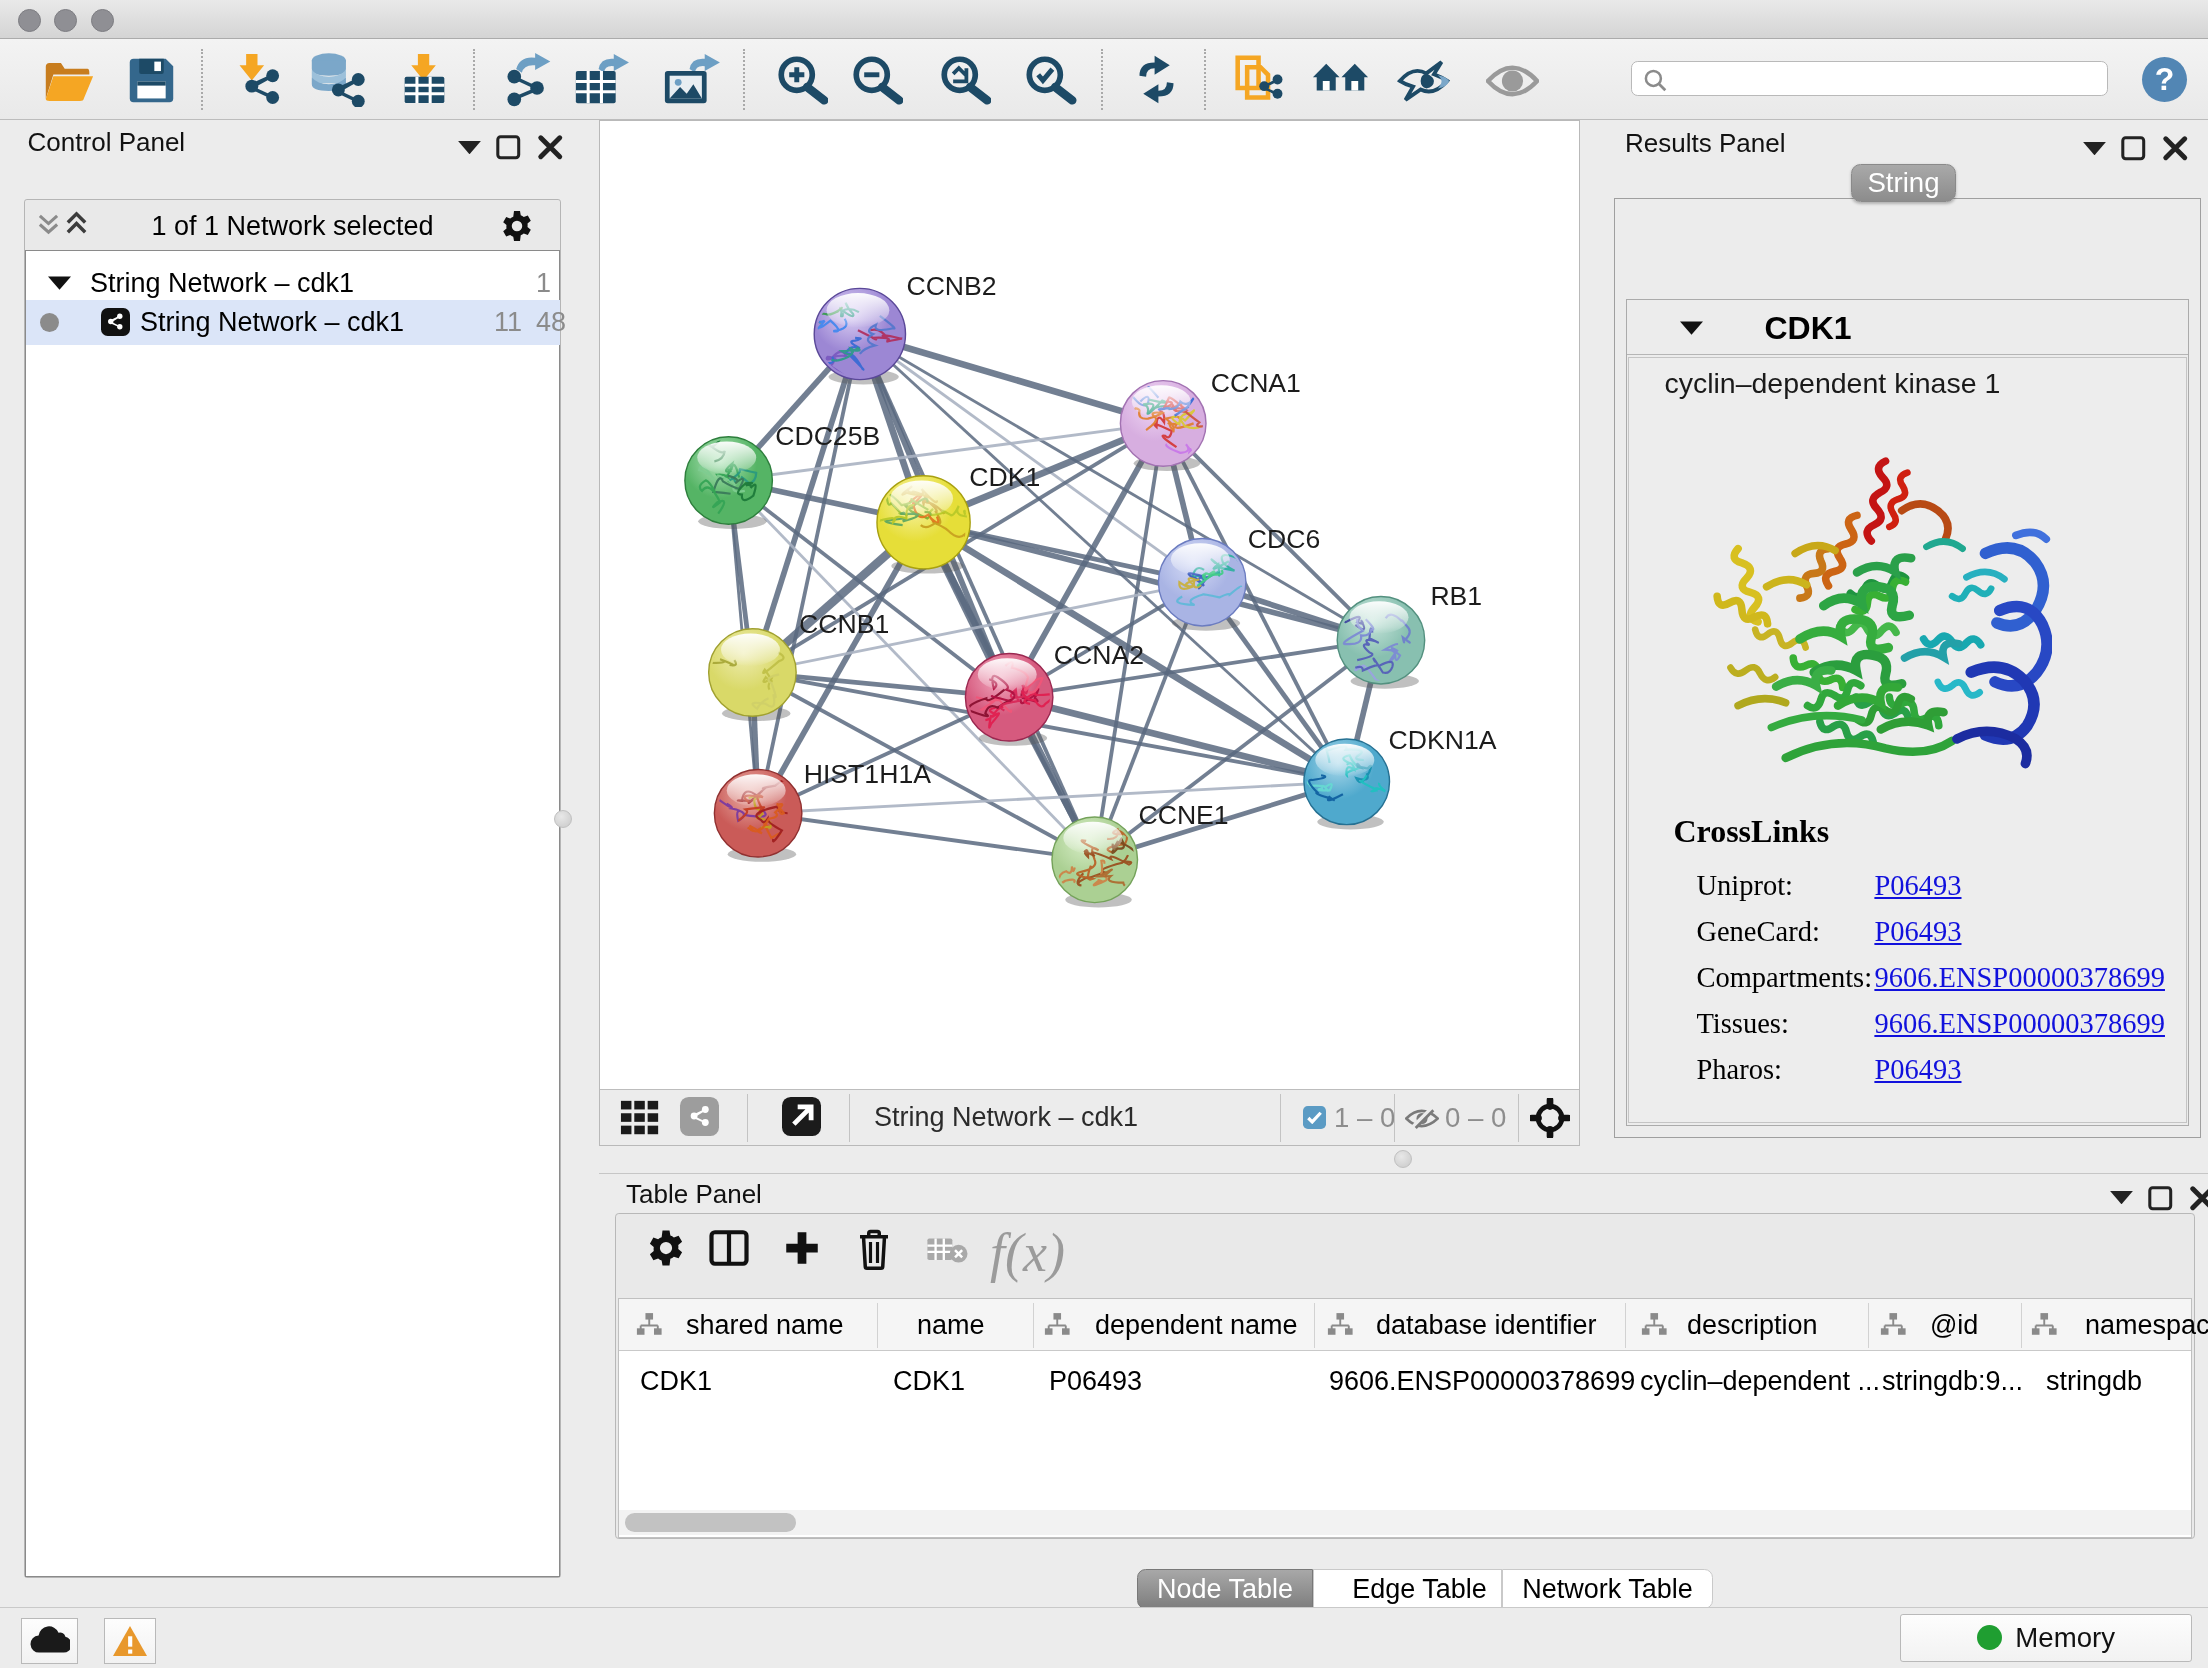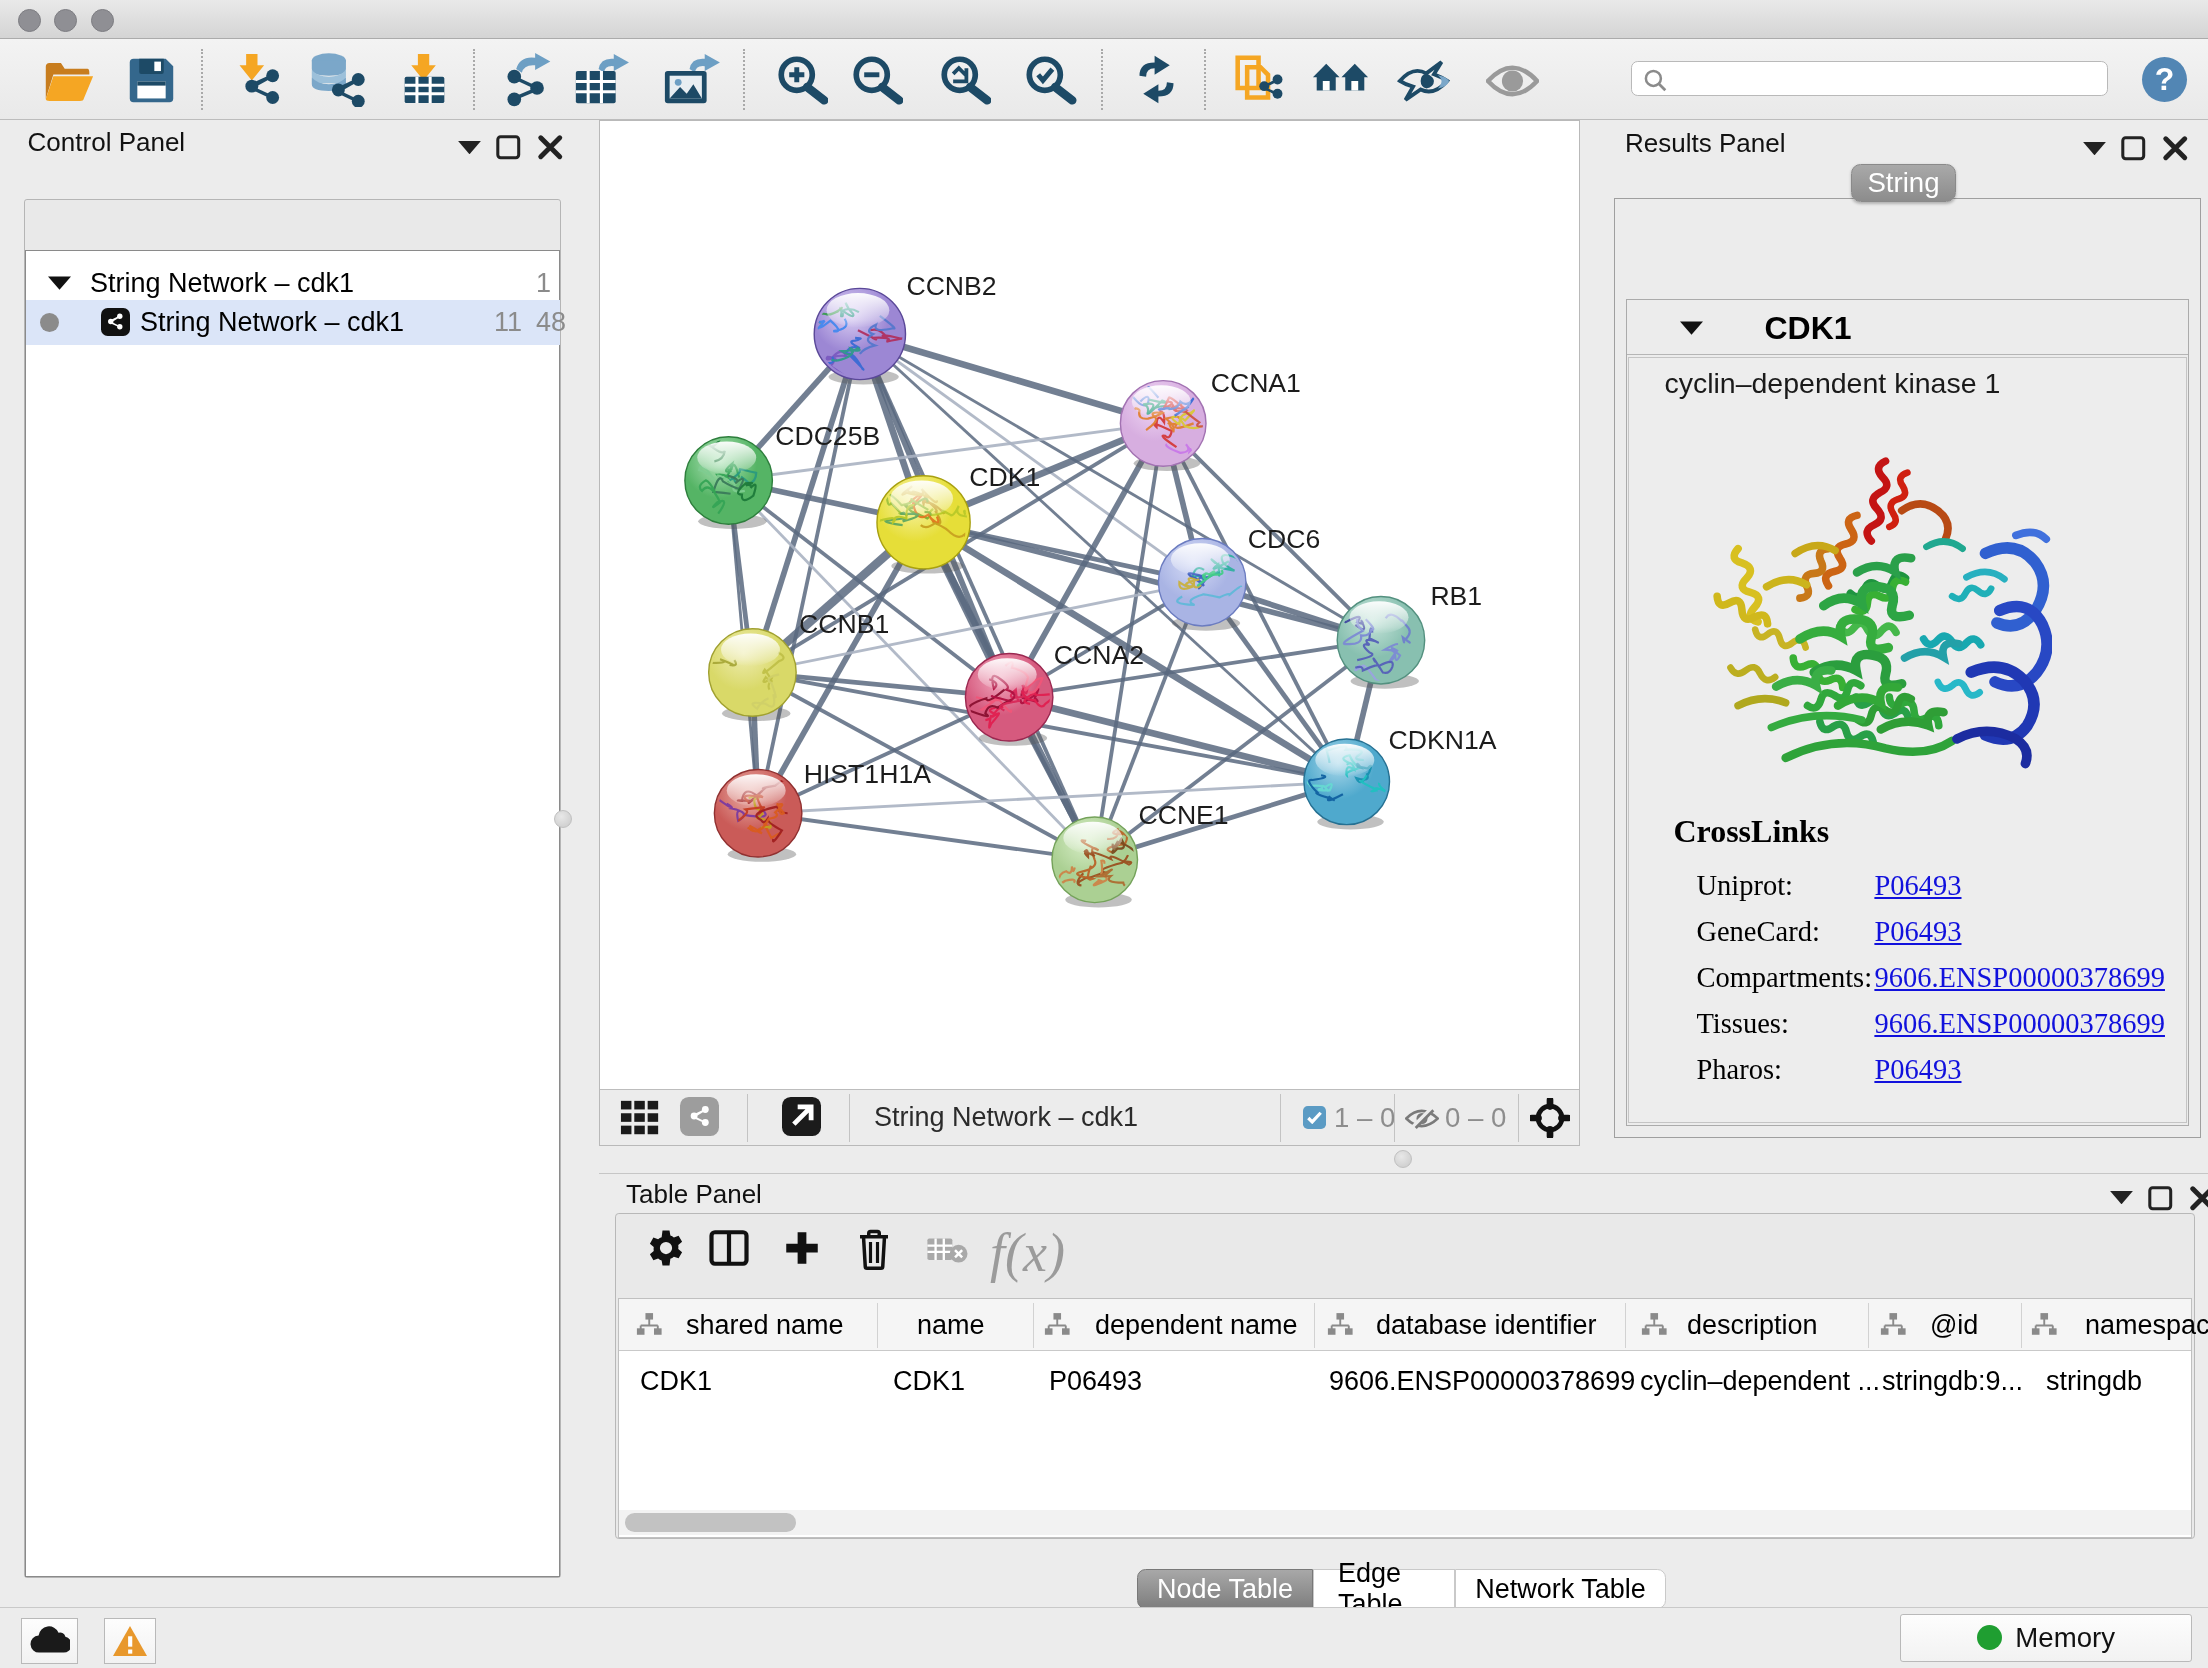--- a/index.html
+++ b/index.html
@@ -206,20 +206,38 @@
           <path d="M0 0 H12 L6 7 Z" fill="#222"></path>
         </svg>
       <svg width="28.5" height="28.5" viewBox="0 0 15 15">
           <rect x="2" y="2" width="11" height="11" fill="none" stroke="#222" stroke-width="1.6" rx="1.5"></rect>
         </svg>
       <svg width="28.5" height="28.5" viewBox="0 0 15 15">
           <path d="M2.5 2.5 L12.5 12.5 M12.5 2.5 L2.5 12.5" stroke="#222" stroke-width="2.6" stroke-linecap="round"></path>
         </svg>
     </div>
     <div class="abs" id="cbox">
+      <div id="netselbar">
+        <svg style="position:absolute;left:10.5px;top:13.3px" width="25" height="23" viewBox="0 0 13 12">
+            <g fill="none" stroke="#8b8b8b" stroke-width="1.6">
+              <path d="M2 1.5 L6.5 5.5 L11 1.5"></path>
+              <path d="M2 6 L6.5 10 L11 6"></path>
+            </g>
+          </svg>
+        <svg style="position:absolute;left:39px;top:11.4px" width="25" height="25" viewBox="0 0 13 13">
+            <g fill="none" stroke="#3c3c3c" stroke-width="1.8">
+              <path d="M2 6 L6.5 1.5 L11 6"></path>
+              <path d="M2 11 L6.5 6.5 L11 11"></path>
+            </g>
+          </svg>
+        <div style="position:absolute;left:0;top:10.5px;width:100%;text-align:center;font-size:27px;color:#000;">1 of 1 Network selected</div>
+        <svg style="position:absolute;left:474px;top:7.6px" width="36" height="36" viewBox="0 0 24 24">
+            <path fill="#111" d="M12 8.5 a3.5 3.5 0 1 0 0 7 a3.5 3.5 0 1 0 0-7 Z M10 2 h4 l.5 2.8 a7.2 7.2 0 0 1 2 1.15 l2.7-.95 l2 3.46 l-2.2 1.85 a7.2 7.2 0 0 1 0 2.3 l2.2 1.85 l-2 3.46 l-2.7-.95 a7.2 7.2 0 0 1-2 1.15 L14 22 h-4 l-.5-2.83 a7.2 7.2 0 0 1-2-1.15 l-2.7.95 l-2-3.46 l2.2-1.85 a7.2 7.2 0 0 1 0-2.3 L2.8 9.5 l2-3.46 l2.7.95 a7.2 7.2 0 0 1 2-1.15 Z" fill-rule="evenodd"></path>
+          </svg>
+      </div>
       <div id="treebox">
         <div class="trow" style="top:11.4px;">
           <svg style="position:absolute;left:22px;top:13.3px" width="23" height="14.3" viewBox="0 0 12 7">
               <path d="M0 0 H12 L6 7 Z" fill="#111"></path>
             </svg>
           <span style="position:absolute;left:64px;top:5.7px;">String Network – cdk1</span>
           <span style="position:absolute;left:510px;top:5.7px;color:#8b8b8b;">1</span>
         </div>
         <div class="trow" style="top:49px;height:45px;background:#dbe5f8;">
           <div style="position:absolute;left:14.3px;top:13.3px;width:19px;height:19px;border-radius:50%;background:#8b8b8b;"></div>
@@ -808,21 +826,21 @@
         <span class="tdval" style="left:1021px;">cyclin–dependent ...</span>
         <span class="tdval" style="left:1263px;">stringdb:9...</span>
         <span class="tdval" style="left:1427px;">stringdb</span>
         <div id="hscroll">
             <div id="hthumb"></div>
           </div>
       </div>
     </div>
     <div class="tabrow" style="left:538px;top:387px;margin-top:8px;">
       <div class="btab tabsel" style="width:176px;border-radius:8.6px 0 0 8.6px;background:linear-gradient(#a8a8a8,#7e7e7e);border:1px solid #787878;color:#fff;">Node Table</div>
-      <div class="btab" style="width:142px;padding-left:24px;">Edge Table</div>
+      <div class="btab" style="width:189px;padding-left:24px;">Edge Table</div>
       <div class="btab" style="width:211px;border-radius:0 8.6px 8.6px 0;">Network Table</div>
     </div>
   </div>
 </div>
 <div class="abs" id="statusbar">
   <div class="sbtn" style="left:21px;top:9.5px;width:57px;height:46px;">
     <svg width="40" height="28.5" viewBox="0 0 21 15">
         <path d="M5 14 a4.5 4.5 0 0 1 -.5-9 a5.5 5.5 0 0 1 10.5-1.5 a2.8 2.8 0 0 1 3.6 2.2 a4.2 4.2 0 0 1 -1.1 8.3 Z" fill="#1a1a1a"></path>
       </svg>
   </div>

